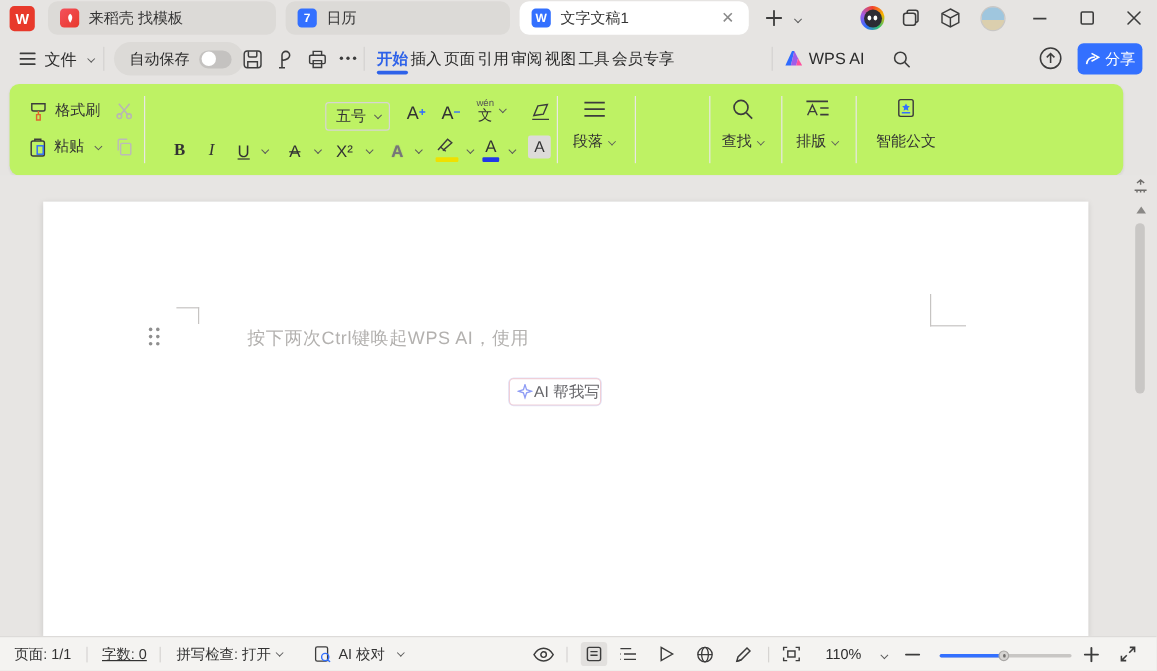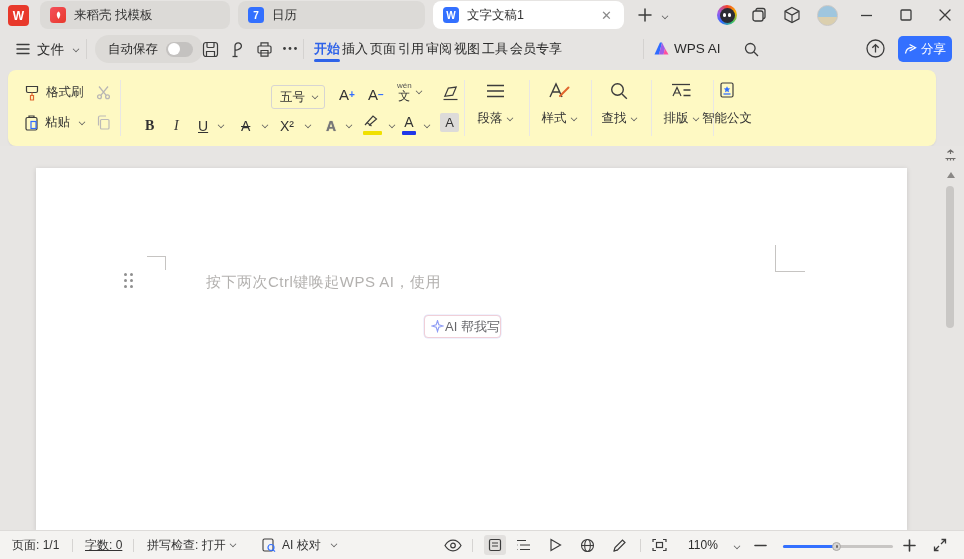--- a/index.html
+++ b/index.html
@@ -26,21 +26,21 @@
   .menus { position:absolute; left:313px; top:0; height:38px; display:flex; align-items:center; }
   .menu-item { position:relative; font-size:13px; color:#2b2b2b; padding:9px 1px; }
   .menu-item.active { color:#2e62e9; font-weight:bold; }
   .menu-item.active::after { content:""; position:absolute; left:1px; right:1px; bottom:5px; height:3px; border-radius:2px; background:#2e62e9; }
   .autosave { position:absolute; left:95px; top:5px; height:28px; border-radius:14px; background:#dcdad7; display:flex; align-items:center; padding:0 10px 0 13px; gap:8px; }
   .toggle { width:27px; height:15px; border-radius:8px; background:#c4c2c0; position:relative; }
   .toggle .knob { position:absolute; left:1.5px; top:1.5px; width:12px; height:12px; border-radius:50%; background:#ffffff; }
   .sharebtn { position:absolute; left:898px; top:6px; width:54px; height:26px; border-radius:5px; background:#3370ff; color:#fff; font-size:12.5px; display:flex; align-items:center; justify-content:center; gap:4px; }
 
   
-  .ribbon { position:absolute; left:8px; top:70px; width:928px; height:76px; background:#fef9c3; border-radius:8px; box-shadow:0 1px 2px rgba(0,0,0,.06); }
+  .ribbon { position:absolute; left:8px; top:70px; width:928px; height:76px; background:#bef264; border-radius:8px; box-shadow:0 1px 2px rgba(0,0,0,.06); }
   .rlabel { font-size:12.5px; color:#333; }
   .rowitem { position:absolute; display:flex; align-items:center; }
   .selbox { position:absolute; height:24px; border:1px solid #d7d5d3; border-radius:3px; display:flex; align-items:center; padding:0 6px 0 8px; font-size:12.5px; color:#333; }
   .selbox .chev { margin-left:auto; }
   .fmtbtn { position:absolute; top:44px; height:20px; display:flex; align-items:flex-end; font-size:14px; color:#333; }
   .bigbtn { position:absolute; top:8px; width:56px; height:60px; display:flex; flex-direction:column; align-items:center; }
   .bigbtn .bicon { height:26px; display:flex; align-items:center; }
   .bigbtn .blabel { margin-top:6px; font-size:12.5px; color:#333; display:flex; align-items:center; }
   .colorbar { position:absolute; left:0; right:0; bottom:-3px; height:4px; border-radius:1px; }
 
@@ -335,32 +335,20 @@
             <path d="M1 1.5h17M1 7h17M1 12.5h17" stroke="#3c3c3c" stroke-width="1.4"></path>
           </svg>
       </span>
       <span class="blabel">
           <span>段落</span>
           <span class="chev"></span>
         </span>
     </div>
     <div class="vdiv abs" style="left:521px; top:10px; height:56px; background:#e9e7e5;"></div>
 
-    <div class="bigbtn" style="left:523px;">
-      <span class="bicon">
-        <svg class="ic" width="22" height="18" viewBox="0 0 22 18" fill="none">
-            <path d="M2 15 L8 2 L14 15 M4.5 10h7" stroke="#3c3c3c" stroke-width="1.4"></path>
-            <path d="M12 14 L19.5 6.5 M19.5 6.5l1-1" stroke="#e0662e" stroke-width="2" stroke-linecap="round"></path>
-          </svg>
-      </span>
-      <span class="blabel">
-          <span>样式</span>
-          <span class="chev"></span>
-        </span>
-    </div>
     <div class="vdiv abs" style="left:583px; top:10px; height:56px; background:#e9e7e5;"></div>
 
     <div class="bigbtn" style="left:583px;">
       <span class="bicon">
         <svg class="ic" width="18" height="18" viewBox="0 0 18 18" fill="none" stroke="#3c3c3c" stroke-width="1.4">
             <circle cx="7.5" cy="7.5" r="5.8"></circle>
             <path d="M12 12l4.8 4.8"></path>
           </svg>
       </span>
       <span class="blabel">
@@ -378,21 +366,21 @@
             <path d="M12.5 7h7M12.5 12.5h7"></path>
           </svg>
       </span>
       <span class="blabel">
           <span>排版</span>
           <span class="chev"></span>
         </span>
     </div>
     <div class="vdiv abs" style="left:705px; top:10px; height:56px; background:#e9e7e5;"></div>
 
-    <div class="bigbtn" style="left:674px; width:90px;">
+    <div class="bigbtn" style="left:702px; width:90px;">
       <span class="bicon">
         <svg class="ic" width="18" height="19" viewBox="0 0 18 19" fill="none">
             <rect x="3" y="1" width="12" height="14" rx="1.5" stroke="#3c3c3c" stroke-width="1.2"></rect>
             <path d="M9 4.2l1 2 2.2.3-1.6 1.5.4 2.2-2-1-2 1 .4-2.2L5.8 6.5 8 6.2Z" fill="#3370ff"></path>
             <path d="M5.5 12h7" stroke="#3370ff" stroke-width="1.3"></path>
           </svg>
       </span>
       <span class="blabel">
           <span>智能公文</span>
         </span>

